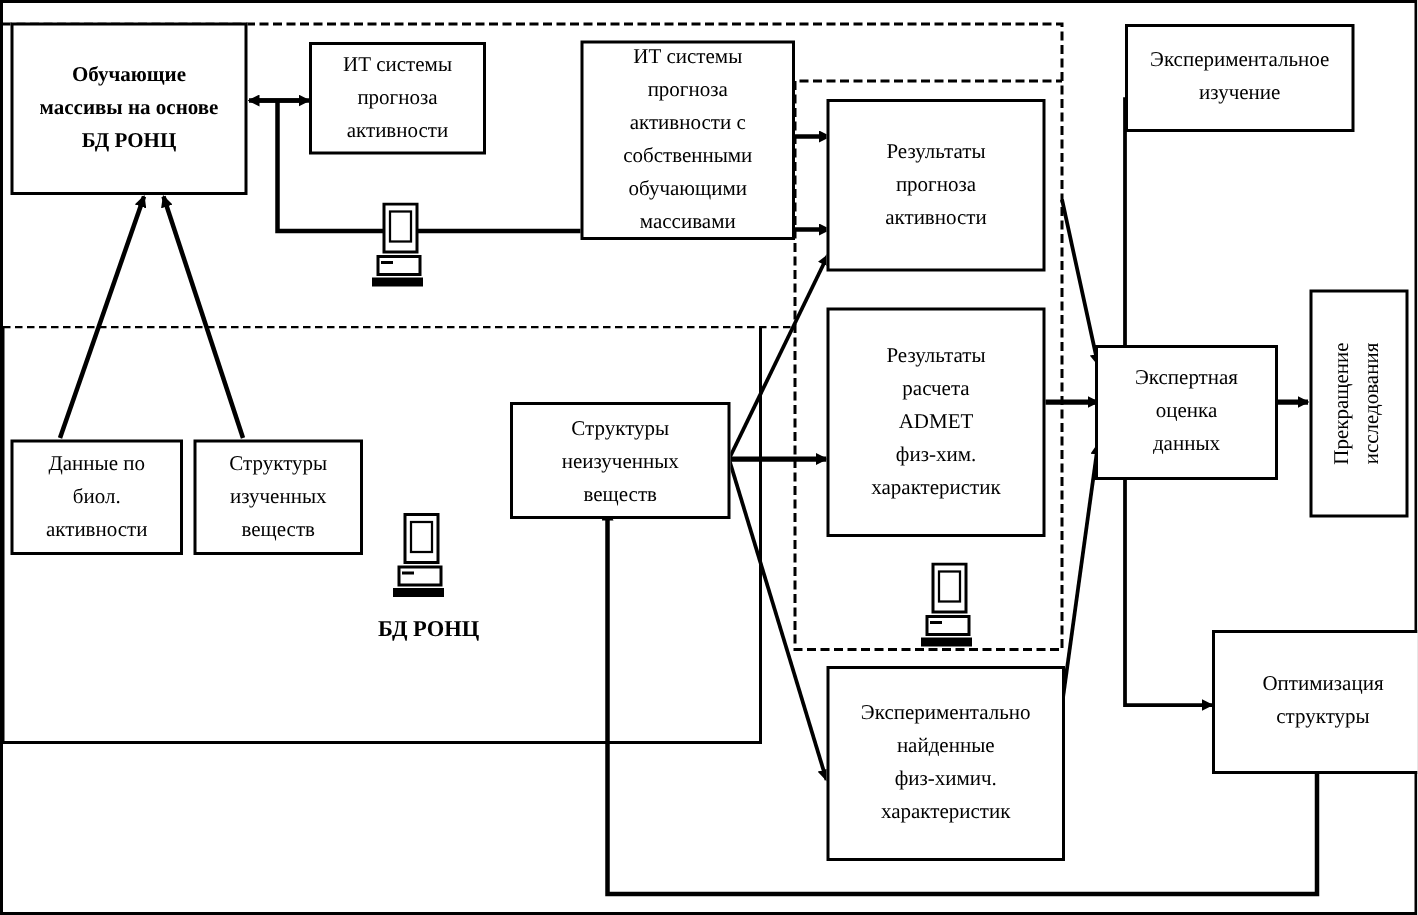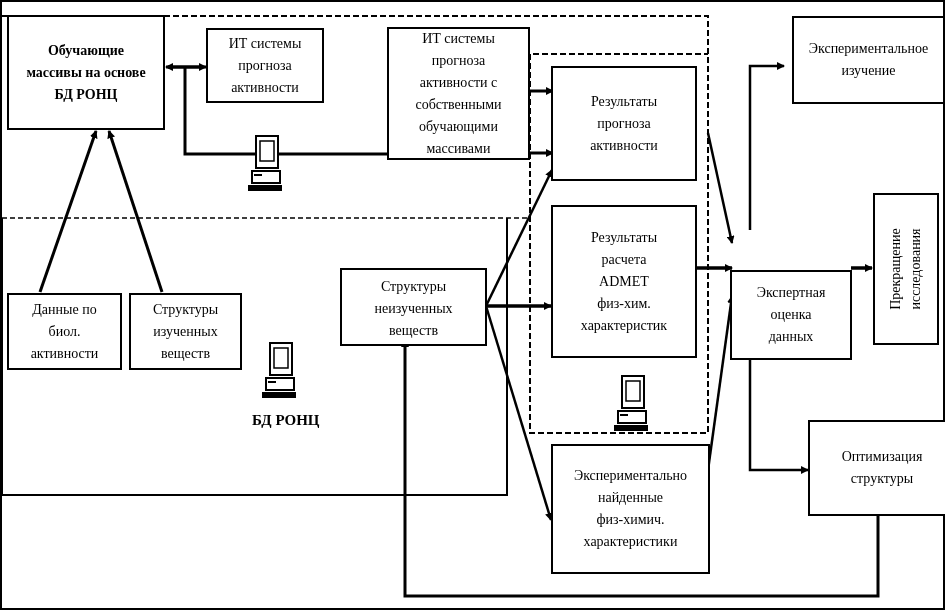--- a/index.html
+++ b/index.html
@@ -83,24 +83,24 @@
 активности</div>
   <div class="box" style="left:129px;top:293px;width:113px;height:77px;">Структуры
 изученных
 веществ</div>
   <div class="box top" style="left:340px;top:268px;width:147px;height:78px;">Структуры
 неизученных
 веществ</div>
   <div class="box" style="left:551px;top:444px;width:159px;height:130px;">Экспериментально
 найденные
 физ-химич.
-характеристики</div>
-  <div class="box" style="left:792px;top:16px;width:153px;height:88px;">Экспериментальное
+характеристик</div>
+  <div class="box" style="left:750px;top:16px;width:153px;height:72px;">Экспериментальное
 изучение</div>
-  <div class="box" style="left:730px;top:230px;width:122px;height:90px;margin-top:40px;">Экспертная
+  <div class="box" style="left:730px;top:230px;width:122px;height:90px;">Экспертная
 оценка
 данных</div>
   <div class="box vert" style="left:873px;top:193px;width:66px;height:152px;"><span>Прекращение
 исследования</span></div>
   <div class="box" style="left:808px;top:420px;width:148px;height:96px;">Оптимизация
 структуры</div>
 
   <div class="label" style="left:252px;top:412px;">БД РОНЦ</div>
 
   <svg class="pc" style="left:248px;top:135px;" width="36" height="60" viewBox="0 0 36 60">

